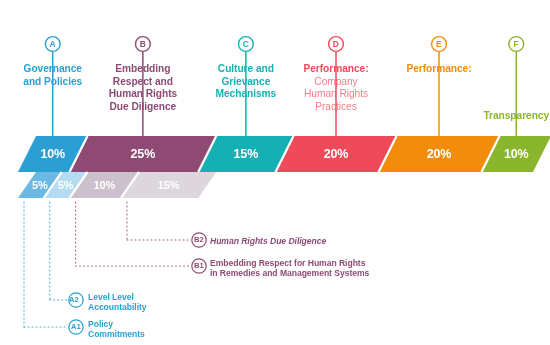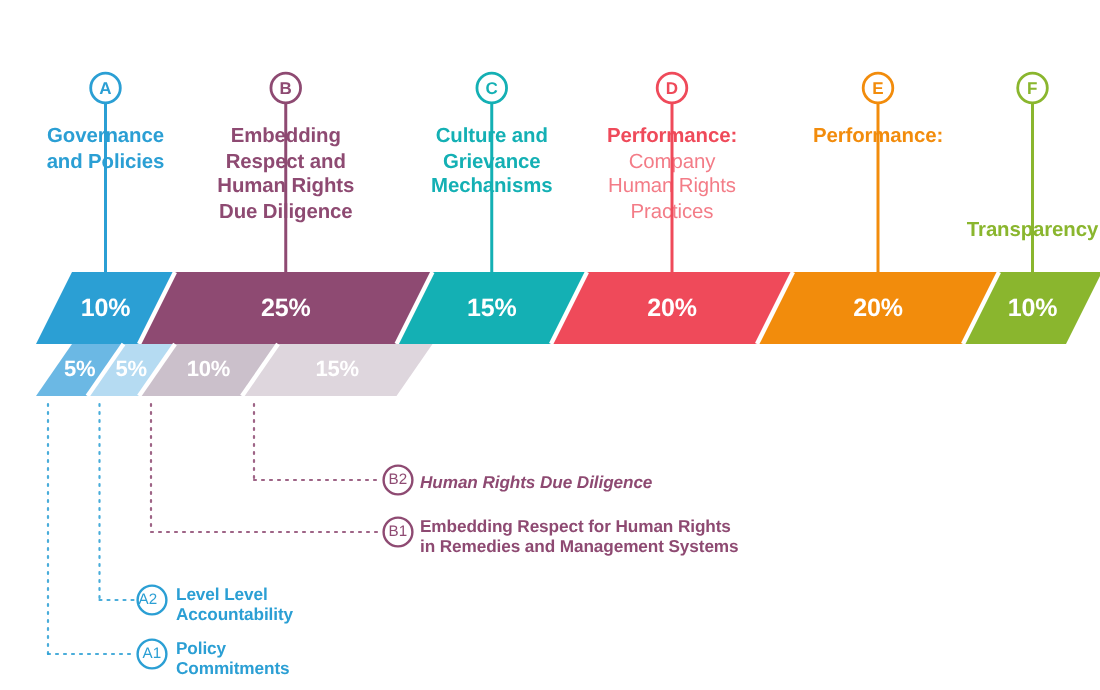--- a/index.html
+++ b/index.html
@@ -61,21 +61,21 @@
     color: #ffffff;
     font-weight: bold;
     font-size: 11px;
     letter-spacing: -0.1px;
     white-space: nowrap;
     pointer-events: none;
   }
   .callout-badge {
     position: absolute;
     transform: translate(-50%, -50%);
-    font-size: 7.6px; font-weight: normal;
+    font-size: 7.6px; font-weight: bold;
     line-height: 1; letter-spacing: .1px;
     pointer-events: none;
   }
   .callout-text {
     position: absolute;
     font-size: 8.6px;
     font-weight: bold;
     line-height: 10.4px;
     white-space: pre-line;
     letter-spacing: -0.05px;

